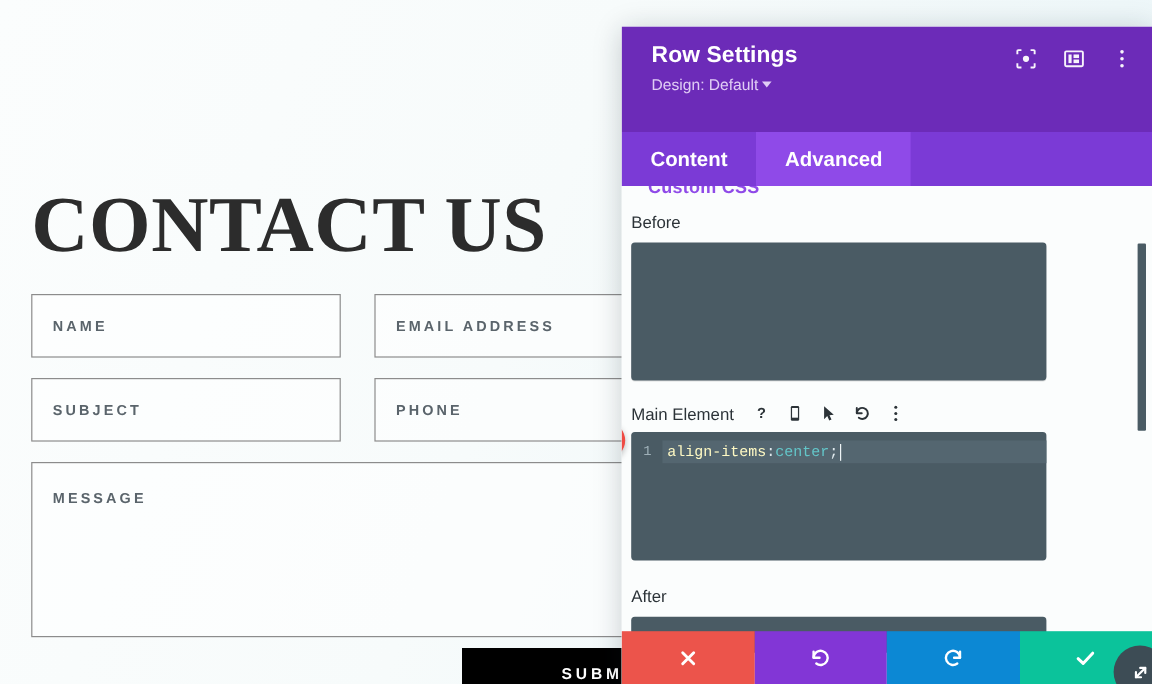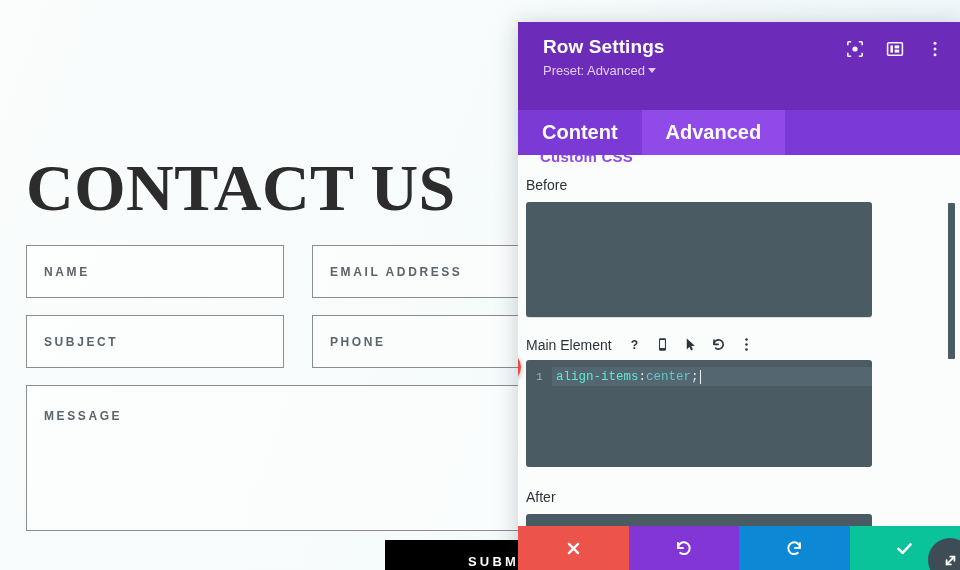--- a/index.html
+++ b/index.html
@@ -107,21 +107,21 @@
     display: flex;
     background: #7b3ad6;
     height: 45px;
   }
   .tab {
     flex: 0 0 auto;
     padding: 0 24px;
     height: 45px;
     display: flex; align-items: center; justify-content: center;
     color: #ffffff;
-    font-size: 20px;
+    font-size: 17px;
     font-weight: 700;
     cursor: pointer;
   }
   .tab.active { background: #8f4ae8; }
   .tabs-filler { flex: 1 1 auto; background: #7b3ad6; }
 
   .modal-body {
     position: relative;
     height: 426px;
     background: #fbfdfd;
@@ -178,21 +178,21 @@
     flex: 0 0 auto;
   }
   .code-text {
     flex: 1 1 auto;
     background: #546670;
     height: 19px;
     display: flex; align-items: center;
     padding-left: 4px;
     white-space: pre;
   }
-  .tok-prop { color: #5eead4; text-align: center; }
+  .tok-prop { color: #fef9c3; text-align: center; }
   .tok-punc { color: #dfe9ed; }
   .tok-val  { color: #63c6c9; }
   .caret {
     display: inline-block;
     width: 1px; height: 14px;
     background: #eef4f6;
     margin-left: 1px;
   }
 
   .badge-1 {
@@ -288,21 +288,21 @@
       </div>
 
     </div>
   </div>
 
   <div class="modal">
 
     <div class="modal-header">
       <div class="modal-title">Row Settings</div>
       <div class="modal-preset">
-        <span>Preset: Advanced</span><span class="caret-down"></span>
+        <span>Design: Default</span><span class="caret-down"></span>
       </div>
 
       <div class="header-icons">
         <span class="hicon">
           <svg viewBox="0 0 18 18" width="18" height="18">
             <g fill="none" stroke="#ffffff" stroke-width="1.6">
               <path d="M1.8 5.2V2.6a.8.8 0 0 1 .8-.8h2.6"></path>
               <path d="M12.8 1.8h2.6a.8.8 0 0 1 .8.8v2.6"></path>
               <path d="M16.2 12.8v2.6a.8.8 0 0 1-.8.8h-2.6"></path>
               <path d="M5.2 16.2H2.6a.8.8 0 0 1-.8-.8v-2.6"></path>

